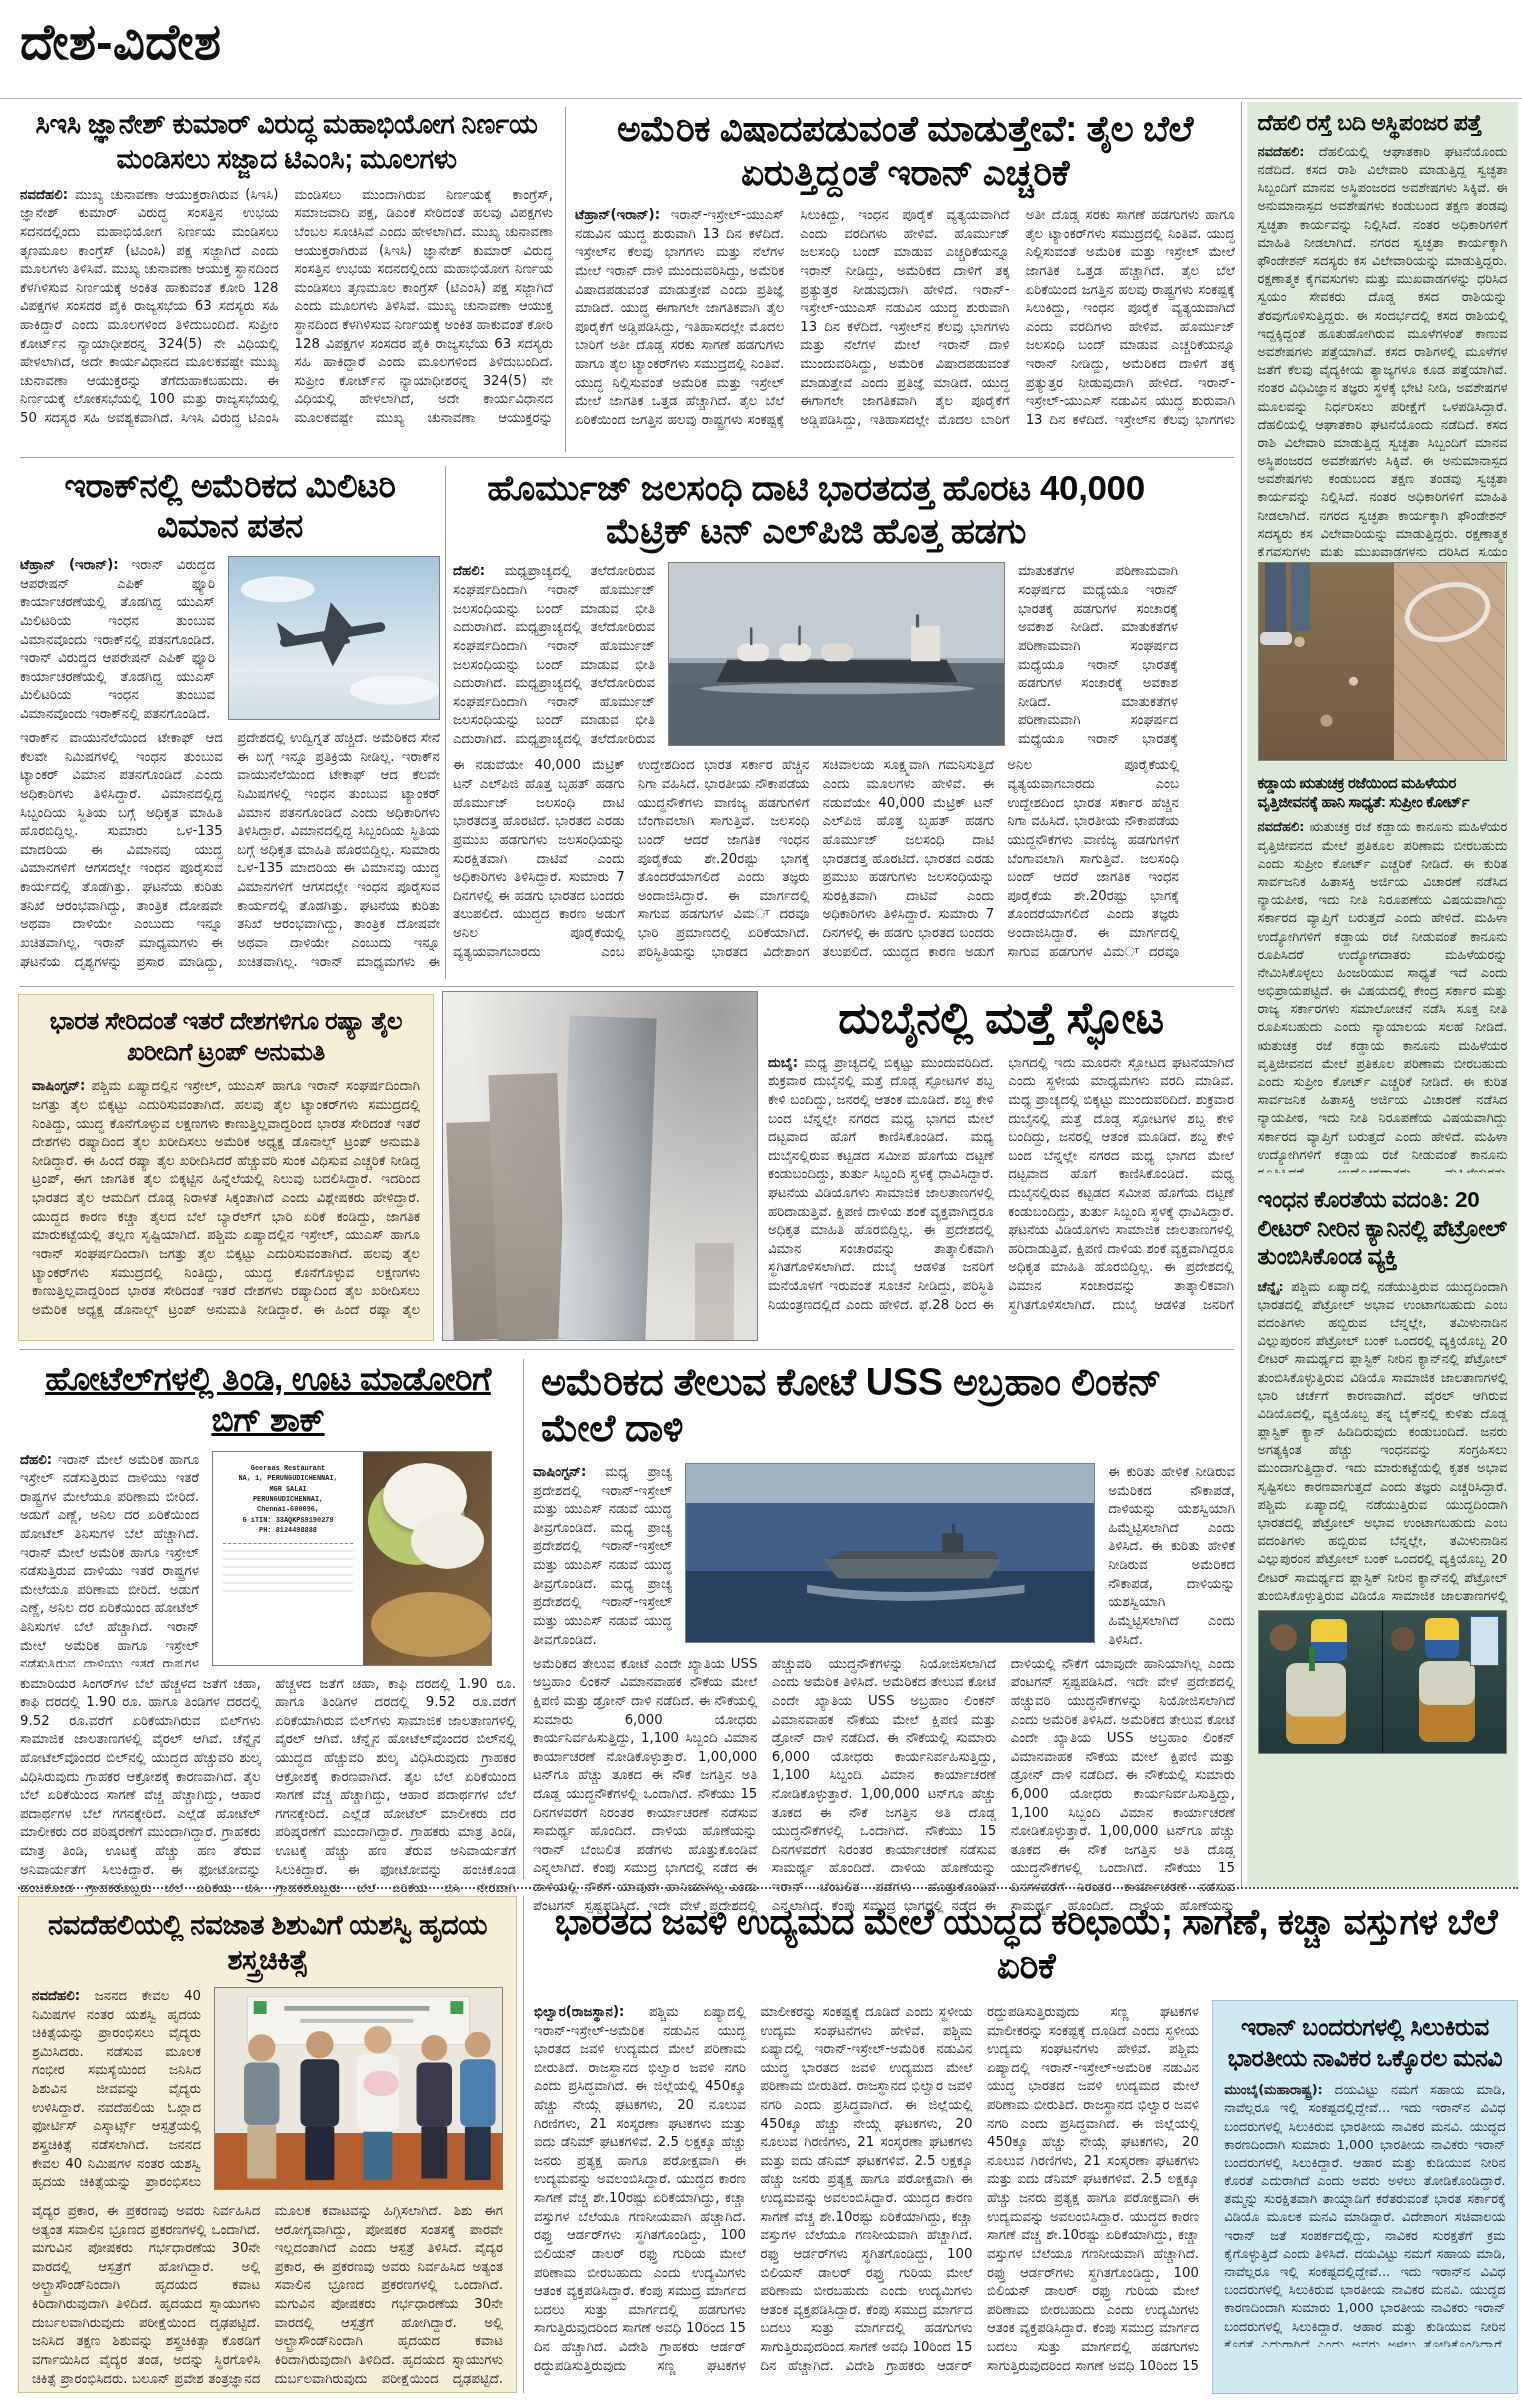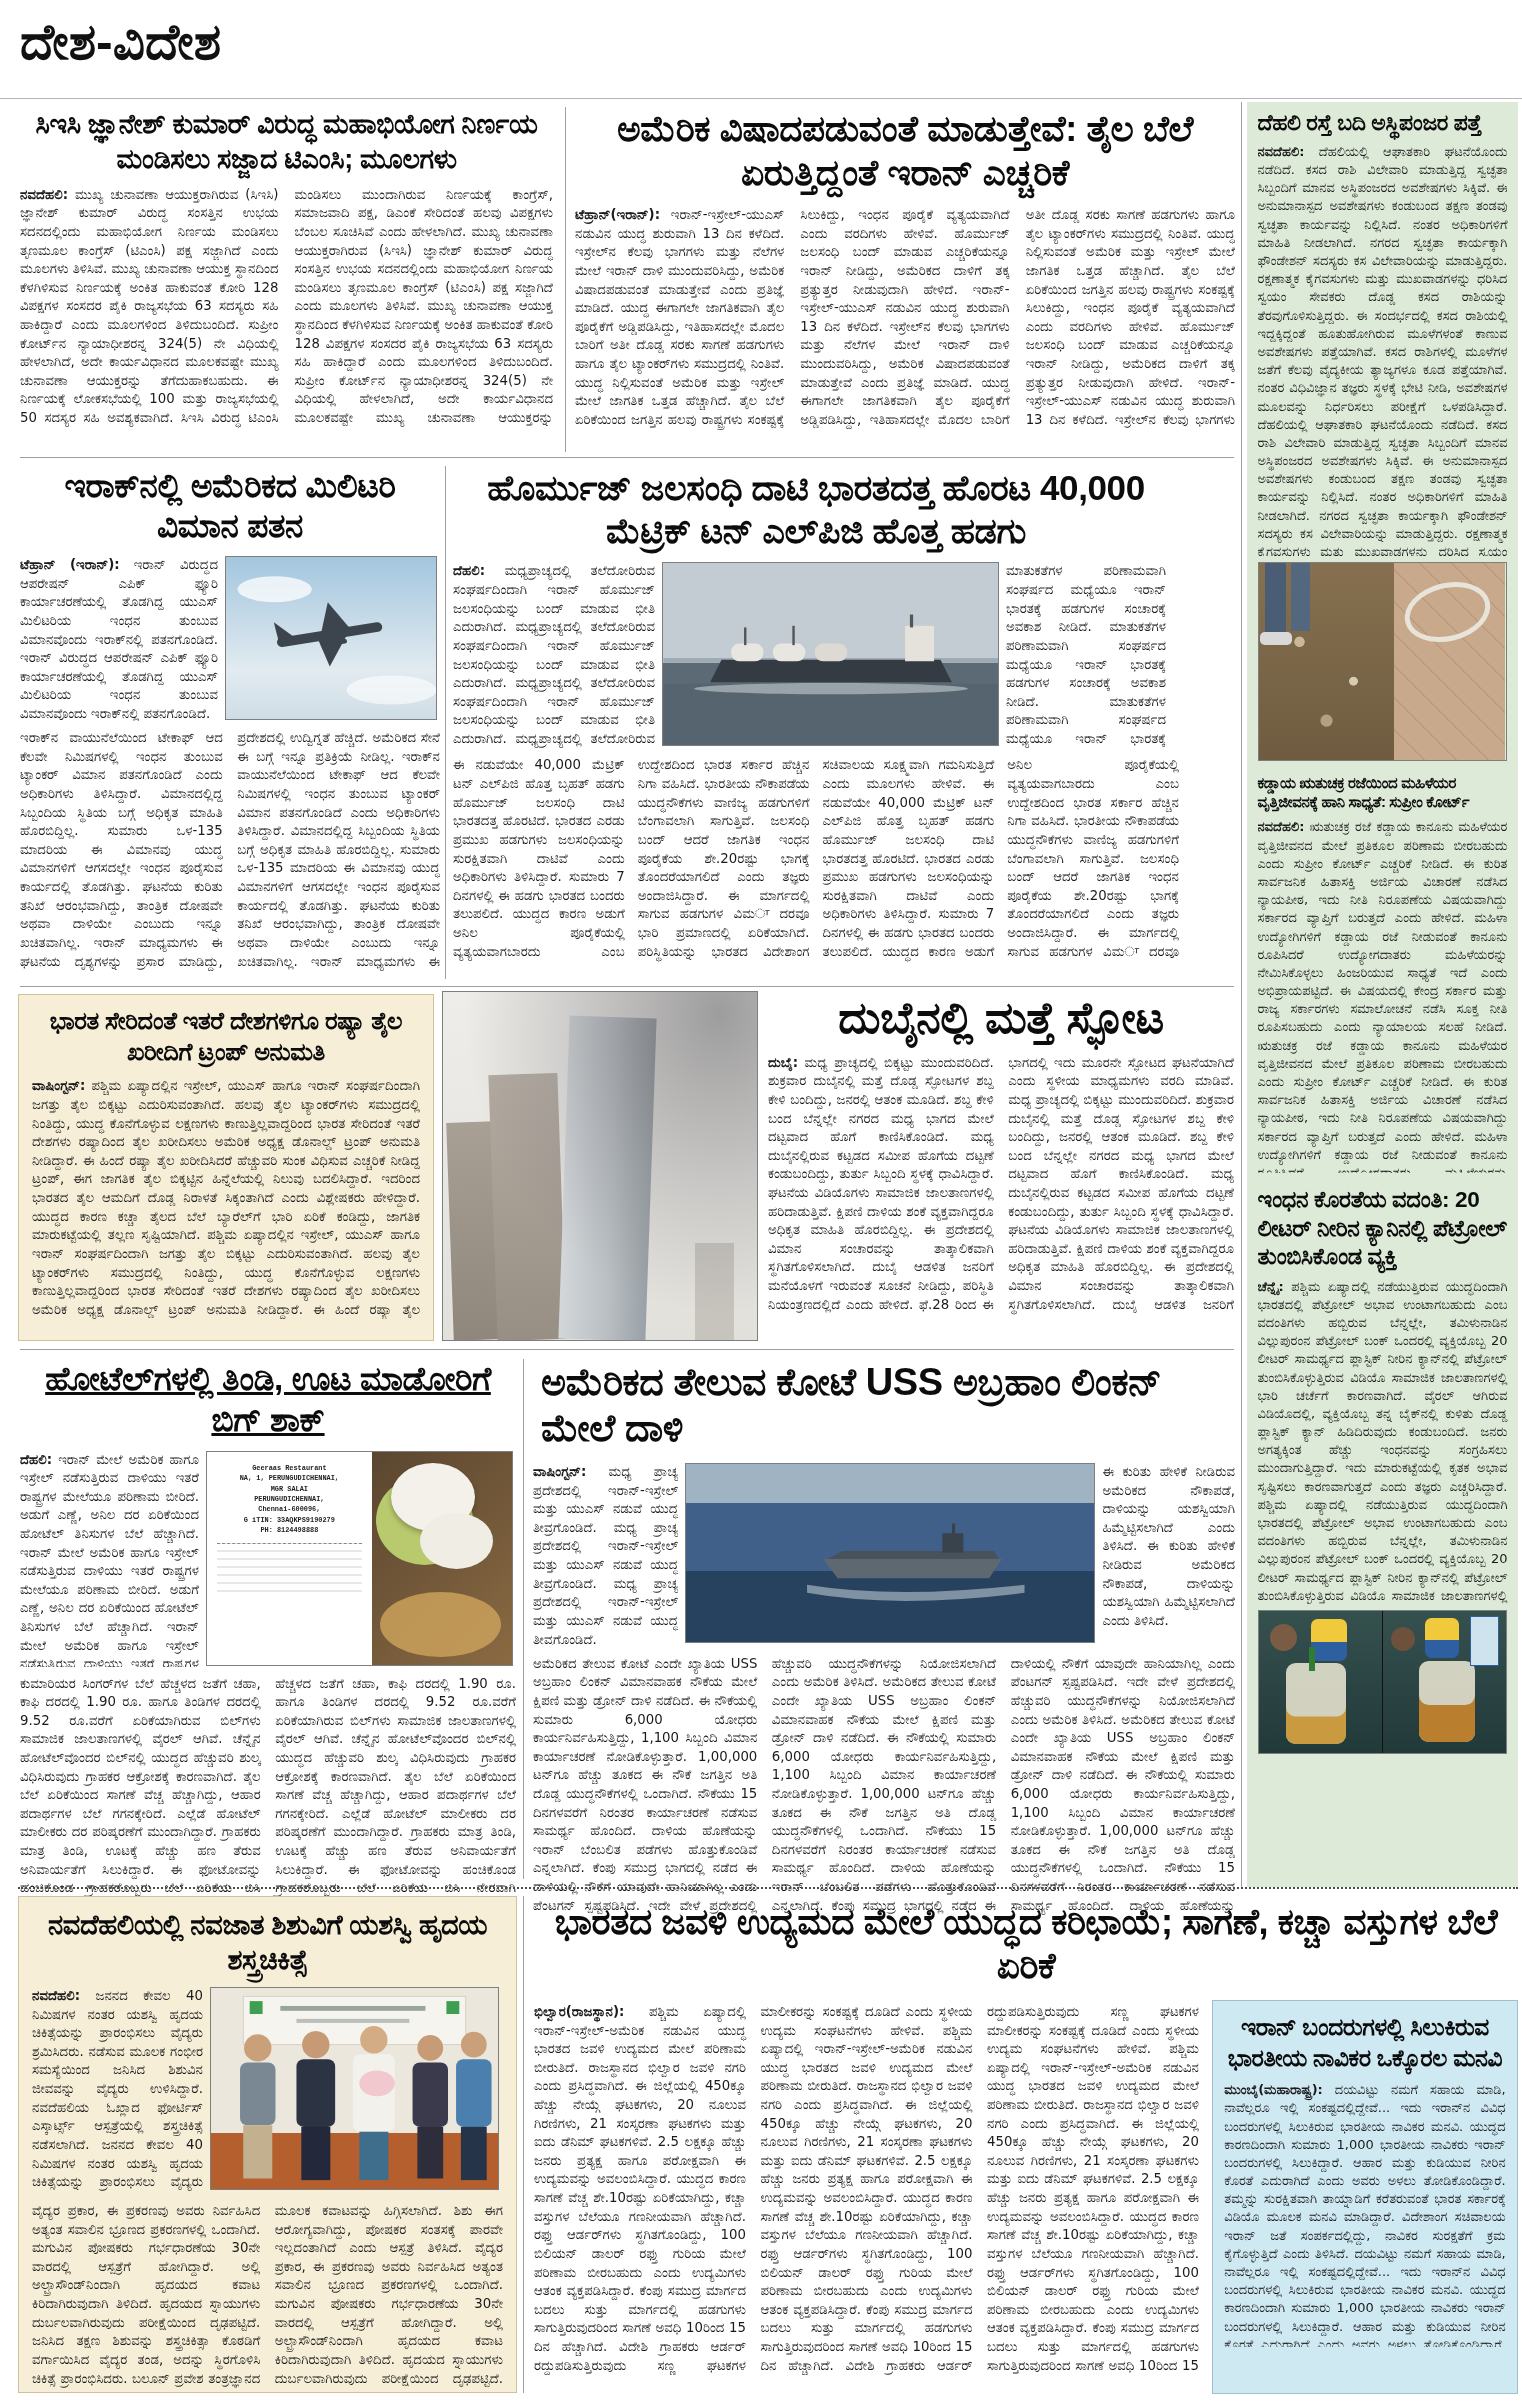--- a/index.html
+++ b/index.html
@@ -7,21 +7,21 @@
         font-family:"DejaVu Sans",sans-serif;color:#191919;overflow:hidden;}
   .hl{font-family:"Liberation Sans","DejaVu Sans",sans-serif;font-weight:800;text-align:center;
       color:#0c0c0c;letter-spacing:-0.4px;}
   .body{font-size:13.3px;line-height:1.40;text-align:justify;color:#1a1a1a;}
   .dl{font-weight:bold;}
   .fillbox{overflow:hidden;}
   .abs{position:absolute;}
   .vr{position:absolute;width:0.8px;background:#9f9f9f;}
   .hr{position:absolute;height:0.8px;background:#9f9f9f;}
   .dotted{position:absolute;border-top:2.4px dotted #4a4a4a;height:0;}
-  .row{display:flex;gap:7px;}
+  .row{display:flex;gap:13px;}
   .photo{border:0.8px solid #7e7e7e;box-sizing:border-box;position:relative;overflow:hidden;flex:none;}
   .crux{background:#f6eed7;border:0.8px solid #cfc19a;box-sizing:border-box;}
   
   #mast{position:absolute;left:1201px;top:4.8px;width:317px;height:90px;display:flex;
         background:#c9e7f6;border:0.8px solid #9fb9c6;box-sizing:border-box;}
   #mast .lft{flex:1;display:flex;flex-direction:column;align-items:center;justify-content:center;gap:2.4px;}
   #mast .seven{width:68px;background:#ffffff;display:flex;align-items:center;justify-content:center;
         border-left:3.2px solid #ffffff;font-family:"DejaVu Serif",serif;font-size:69px;color:#222;}
   .logoline{display:flex;align-items:center;gap:3.2px;font-size:29px;font-weight:800;
         font-family:"Liberation Sans",sans-serif;}
@@ -162,21 +162,21 @@
 
   <div class="hr" style="left:20px;top:1349px;width:1214px;"></div>
 
   <div class="abs" style="left:20px;top:1359px;width:496px;">
     <div class="hl" style="font-size:33px;line-height:1.24;text-decoration:underline;">ಹೋಟೆಲ್‌ಗಳಲ್ಲಿ ತಿಂಡಿ, ಊಟ ಮಾಡೋರಿಗೆ ಬಿಗ್ ಶಾಕ್</div>
     <div class="row" style="margin-top:9.7px;height:216px;">
       <div class="body fillbox" style="width:179px;height:216px;">
         <b class="dl">ದೆಹಲಿ:</b>
         <span>ಇರಾನ್ ಮೇಲೆ ಅಮೆರಿಕ ಹಾಗೂ ಇಸ್ರೇಲ್ ನಡೆಸುತ್ತಿರುವ ದಾಳಿಯು ಇತರೆ ರಾಷ್ಟ್ರಗಳ ಮೇಲೆಯೂ ಪರಿಣಾಮ ಬೀರಿದೆ. ಅಡುಗೆ ಎಣ್ಣೆ, ಅನಿಲ ದರ ಏರಿಕೆಯಿಂದ ಹೋಟೆಲ್ ತಿನಿಸುಗಳ ಬೆಲೆ ಹೆಚ್ಚಾಗಿದೆ. ಇರಾನ್ ಮೇಲೆ ಅಮೆರಿಕ ಹಾಗೂ ಇಸ್ರೇಲ್ ನಡೆಸುತ್ತಿರುವ ದಾಳಿಯು ಇತರೆ ರಾಷ್ಟ್ರಗಳ ಮೇಲೆಯೂ ಪರಿಣಾಮ ಬೀರಿದೆ. ಅಡುಗೆ ಎಣ್ಣೆ, ಅನಿಲ ದರ ಏರಿಕೆಯಿಂದ ಹೋಟೆಲ್ ತಿನಿಸುಗಳ ಬೆಲೆ ಹೆಚ್ಚಾಗಿದೆ. ಇರಾನ್ ಮೇಲೆ ಅಮೆರಿಕ ಹಾಗೂ ಇಸ್ರೇಲ್ ನಡೆಸುತ್ತಿರುವ ದಾಳಿಯು ಇತರೆ ರಾಷ್ಟ್ರಗಳ ಮೇಲೆಯೂ ಪರಿಣಾಮ ಬೀರಿದೆ. ಅಡುಗೆ ಎಣ್ಣೆ, ಅನಿಲ ದರ ಏರಿಕೆಯಿಂದ ಹೋಟೆಲ್ ತಿನಿಸುಗಳ ಬೆಲೆ ಹೆಚ್ಚಾಗಿದೆ.</span>
       </div>
-      <div class="photo" style="width:307px;height:215px;background:#ffffff;display:flex;">
+      <div class="photo" style="width:280px;height:215px;background:#ffffff;display:flex;">
         <div style="width:54%;padding-top:11.3px;">
           <div class="billtxt">Geeraas Restaurant</div>
           <div class="billtxt">NA, 1, PERUNGUDICHENNAI,</div>
           <div class="billtxt">MGR SALAI</div>
           <div class="billtxt">PERUNGUDICHENNAI,</div>
           <div class="billtxt">Chennai-600096,</div>
           <div class="billtxt">G iTIN: 33AQKPS9190279</div>
           <div class="billtxt">PH: 8124498888</div>
           <div style="margin:8px 9.7px 0;border-top:0.8px dashed #888;height:48px;background:repeating-linear-gradient(#fff 0 6.5px,#e8e8e8 6.5px 8px);"></div>
         </div>

